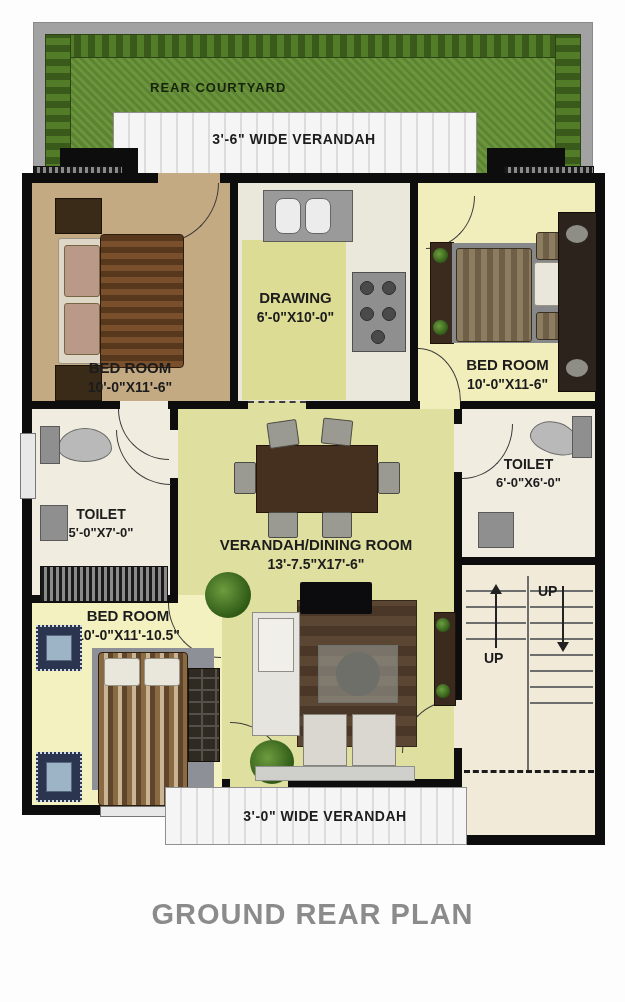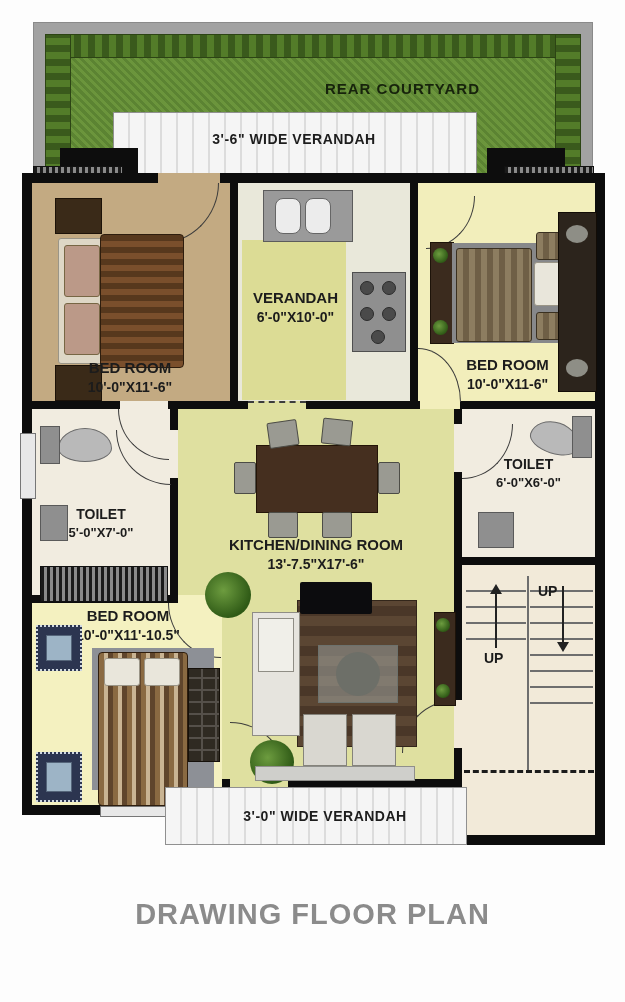--- a/index.html
+++ b/index.html
@@ -5,21 +5,21 @@
   html,body{margin:0;padding:0;background:#ffffff;}
   #canvas{position:relative;width:625px;height:1002px;background:#fdfdfd;overflow:hidden;
           font-family:"Liberation Sans",sans-serif;}
   .abs{position:absolute;}
   
   .frame{background:#a2a2a2;border:1px solid #8a8a8a;}
   .grass{background:#67913a;
          background-image:repeating-linear-gradient(45deg,rgba(40,70,15,.18) 0 3px,rgba(130,170,70,.15) 3px 6px);}
   .hedge-h{background:repeating-linear-gradient(90deg,#3a5a1c 0 7px,#537c29 7px 14px);border:1px solid #2c4414;}
   .hedge-v{background:repeating-linear-gradient(0deg,#3a5a1c 0 7px,#537c29 7px 14px);border:1px solid #2c4414;}
-  .courtyard-label{font-weight:bold;font-size:15px;letter-spacing:1px;color:#17230c;text-align:right;}
+  .courtyard-label{font-weight:bold;font-size:13px;letter-spacing:1px;color:#17230c;text-align:left;}
   
   .verandah{background:repeating-linear-gradient(90deg,#f5f5f5 0 14px,#dcdcdc 14px 16px);
             border:1px solid #909090;}
   .verandah-label{font-weight:bold;font-size:14px;letter-spacing:.5px;color:#1d1d1d;text-align:center;}
   
   .wall{background:#0d0d0d;}
   .room-label{font-weight:bold;color:#1c1c1c;text-align:center;line-height:1.35;}
   .room-label .nm{font-size:15px;}
   .room-label .dm{font-size:14px;}
   .hatch{background:repeating-linear-gradient(90deg,#1a1a1a 0 3px,#8a8a8a 3px 6px);border:1px solid #111;}
@@ -164,21 +164,21 @@
   <div class="abs basin" style="left:275px;top:198px;width:24px;height:34px;"></div>
   <div class="abs basin" style="left:305px;top:198px;width:24px;height:34px;"></div>
   <div class="abs stove" style="left:352px;top:272px;width:52px;height:78px;">
     <div class="burner" style="left:7px;top:8px;"></div>
     <div class="burner" style="left:29px;top:8px;"></div>
     <div class="burner" style="left:7px;top:34px;"></div>
     <div class="burner" style="left:29px;top:34px;"></div>
     <div class="burner" style="left:18px;top:57px;"></div>
   </div>
   <div class="abs room-label" style="left:238px;top:288px;width:115px;">
-    <div class="nm">VERANDAH</div>
+    <div class="nm">DRAWING</div>
     <div class="dm">6'-0"X10'-0"</div>
   </div>
 
   <div class="abs" style="left:430px;top:242px;width:22px;height:100px;background:#3b2b1e;border:1px solid #1d1309;"></div>
   <div class="abs plant" style="left:433px;top:248px;width:15px;height:15px;"></div>
   <div class="abs plant" style="left:433px;top:320px;width:15px;height:15px;"></div>
 
   <div class="abs grayrug" style="left:452px;top:243px;width:126px;height:100px;background:#87888a;"></div>
   <div class="abs bed-stripes-r" style="left:456px;top:248px;width:74px;height:92px;"></div>
   <div class="abs pillow" style="left:534px;top:262px;width:30px;height:42px;"></div>
@@ -203,21 +203,21 @@
   <div class="abs hatch" style="left:40px;top:566px;width:126px;height:34px;"></div>
 
   <div class="abs dining-table" style="left:256px;top:445px;width:120px;height:66px;"></div>
   <div class="abs dchair" style="left:268px;top:421px;width:28px;height:24px;transform:rotate(-8deg);"></div>
   <div class="abs dchair" style="left:322px;top:419px;width:28px;height:24px;transform:rotate(6deg);"></div>
   <div class="abs dchair" style="left:268px;top:512px;width:28px;height:24px;"></div>
   <div class="abs dchair" style="left:322px;top:512px;width:28px;height:24px;"></div>
   <div class="abs dchair" style="left:234px;top:462px;width:20px;height:30px;"></div>
   <div class="abs dchair" style="left:378px;top:462px;width:20px;height:30px;"></div>
   <div class="abs room-label" style="left:185px;top:535px;width:262px;">
-    <div class="nm">KITCHEN/DINING ROOM</div>
+    <div class="nm">VERANDAH/DINING ROOM</div>
     <div class="dm">13'-7.5"X17'-6"</div>
   </div>
   <div class="abs plant" style="left:205px;top:572px;width:46px;height:46px;"></div>
   <div class="abs darkrug" style="left:297px;top:600px;width:118px;height:145px;"></div>
   <div class="abs tv" style="left:300px;top:582px;width:72px;height:32px;"></div>
   <div class="abs coffee" style="left:318px;top:645px;width:78px;height:56px;">
     <div class="disc"></div>
   </div>
   <div class="abs sofa" style="left:252px;top:612px;width:46px;height:122px;"></div>
   <div class="abs sofa" style="left:258px;top:618px;width:34px;height:52px;background:#f0efe9;"></div>
@@ -265,15 +265,15 @@
   <div class="abs grayrug" style="left:92px;top:648px;width:122px;height:142px;"></div>
   <div class="abs bed-stripes-v" style="left:98px;top:652px;width:88px;height:152px;"></div>
   <div class="abs pillow" style="left:104px;top:658px;width:34px;height:26px;"></div>
   <div class="abs pillow" style="left:144px;top:658px;width:34px;height:26px;"></div>
   <div class="abs dresser" style="left:188px;top:668px;width:30px;height:92px;"></div>
 
   <div class="abs verandah" style="left:165px;top:787px;width:300px;height:56px;"></div>
   <div class="abs verandah-label" style="left:185px;top:808px;width:280px;">3'-0" WIDE VERANDAH</div>
 
 
-  <div class="abs title" style="left:0;top:898px;">DRAWING FLOOR PLAN</div>
+  <div class="abs title" style="left:0;top:898px;">GROUND REAR PLAN</div>
 
 </div>
 
 </body></html>

